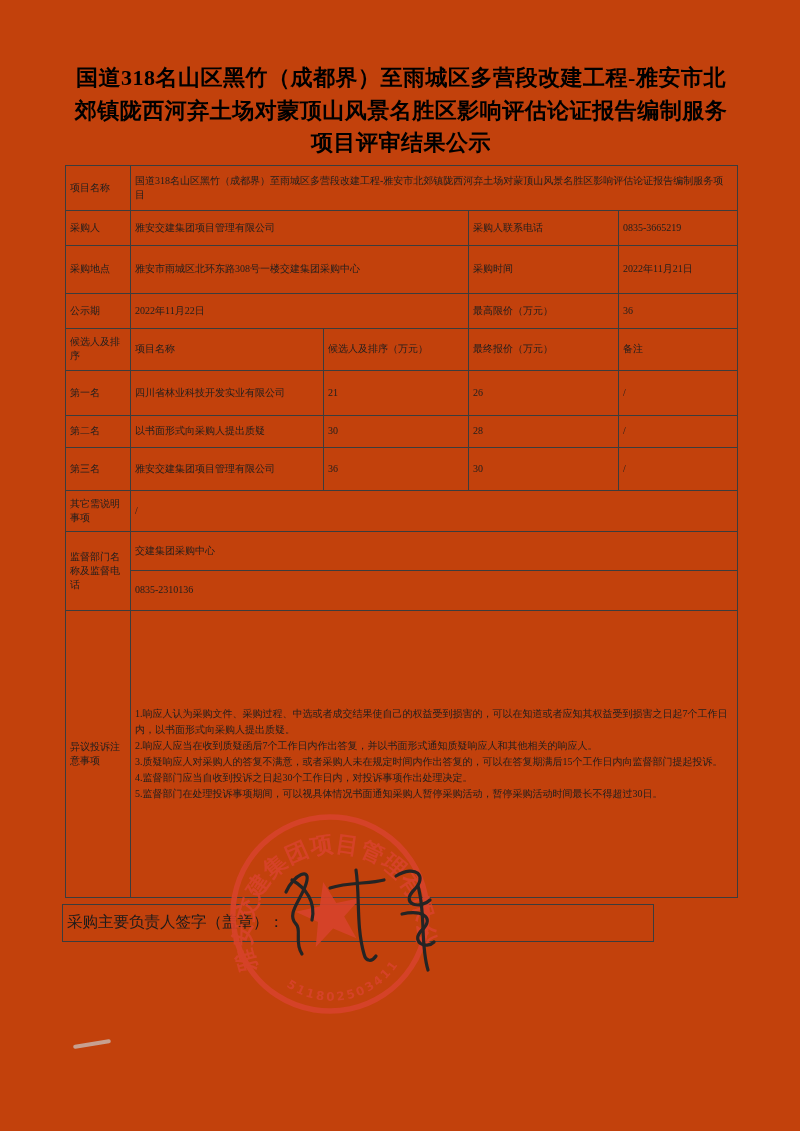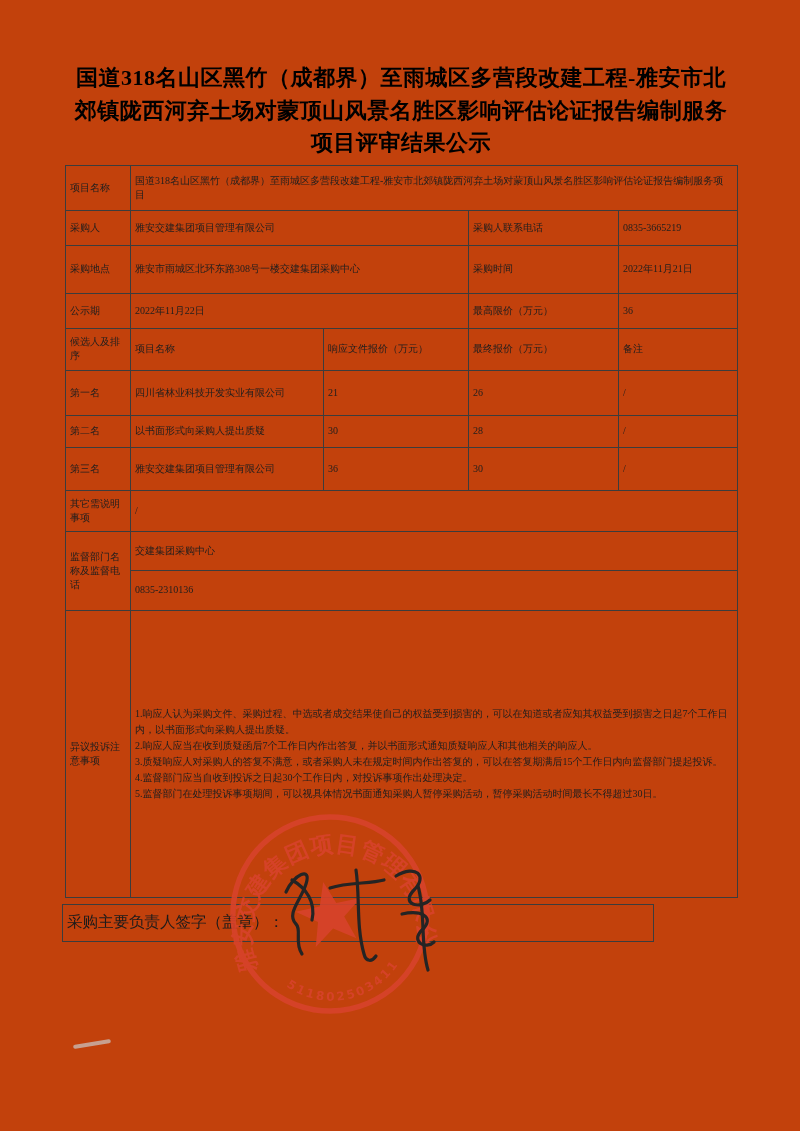--- a/index.html
+++ b/index.html
@@ -114,21 +114,21 @@
       <tr class="r-pub">
         <td class="lbl">公示期</td>
         <td colspan="2">2022年11月22日</td>
         <td class="ctr">最高限价（万元）</td>
         <td class="ctr">36</td>
       </tr>
 
       <tr class="r-chead">
         <td class="lbl">候选人及排序</td>
         <td class="ctr">项目名称</td>
-        <td class="ctr">响应文件报价（万元）</td>
+        <td class="ctr">候选人及排序（万元）</td>
         <td class="ctr">最终报价（万元）</td>
         <td class="ctr">备注</td>
       </tr>
 
       <tr class="r-c1">
         <td class="lbl">第一名</td>
         <td>四川省林业科技开发实业有限公司</td>
         <td class="ctr">21</td>
         <td class="ctr">26</td>
         <td class="ctr">/</td>

